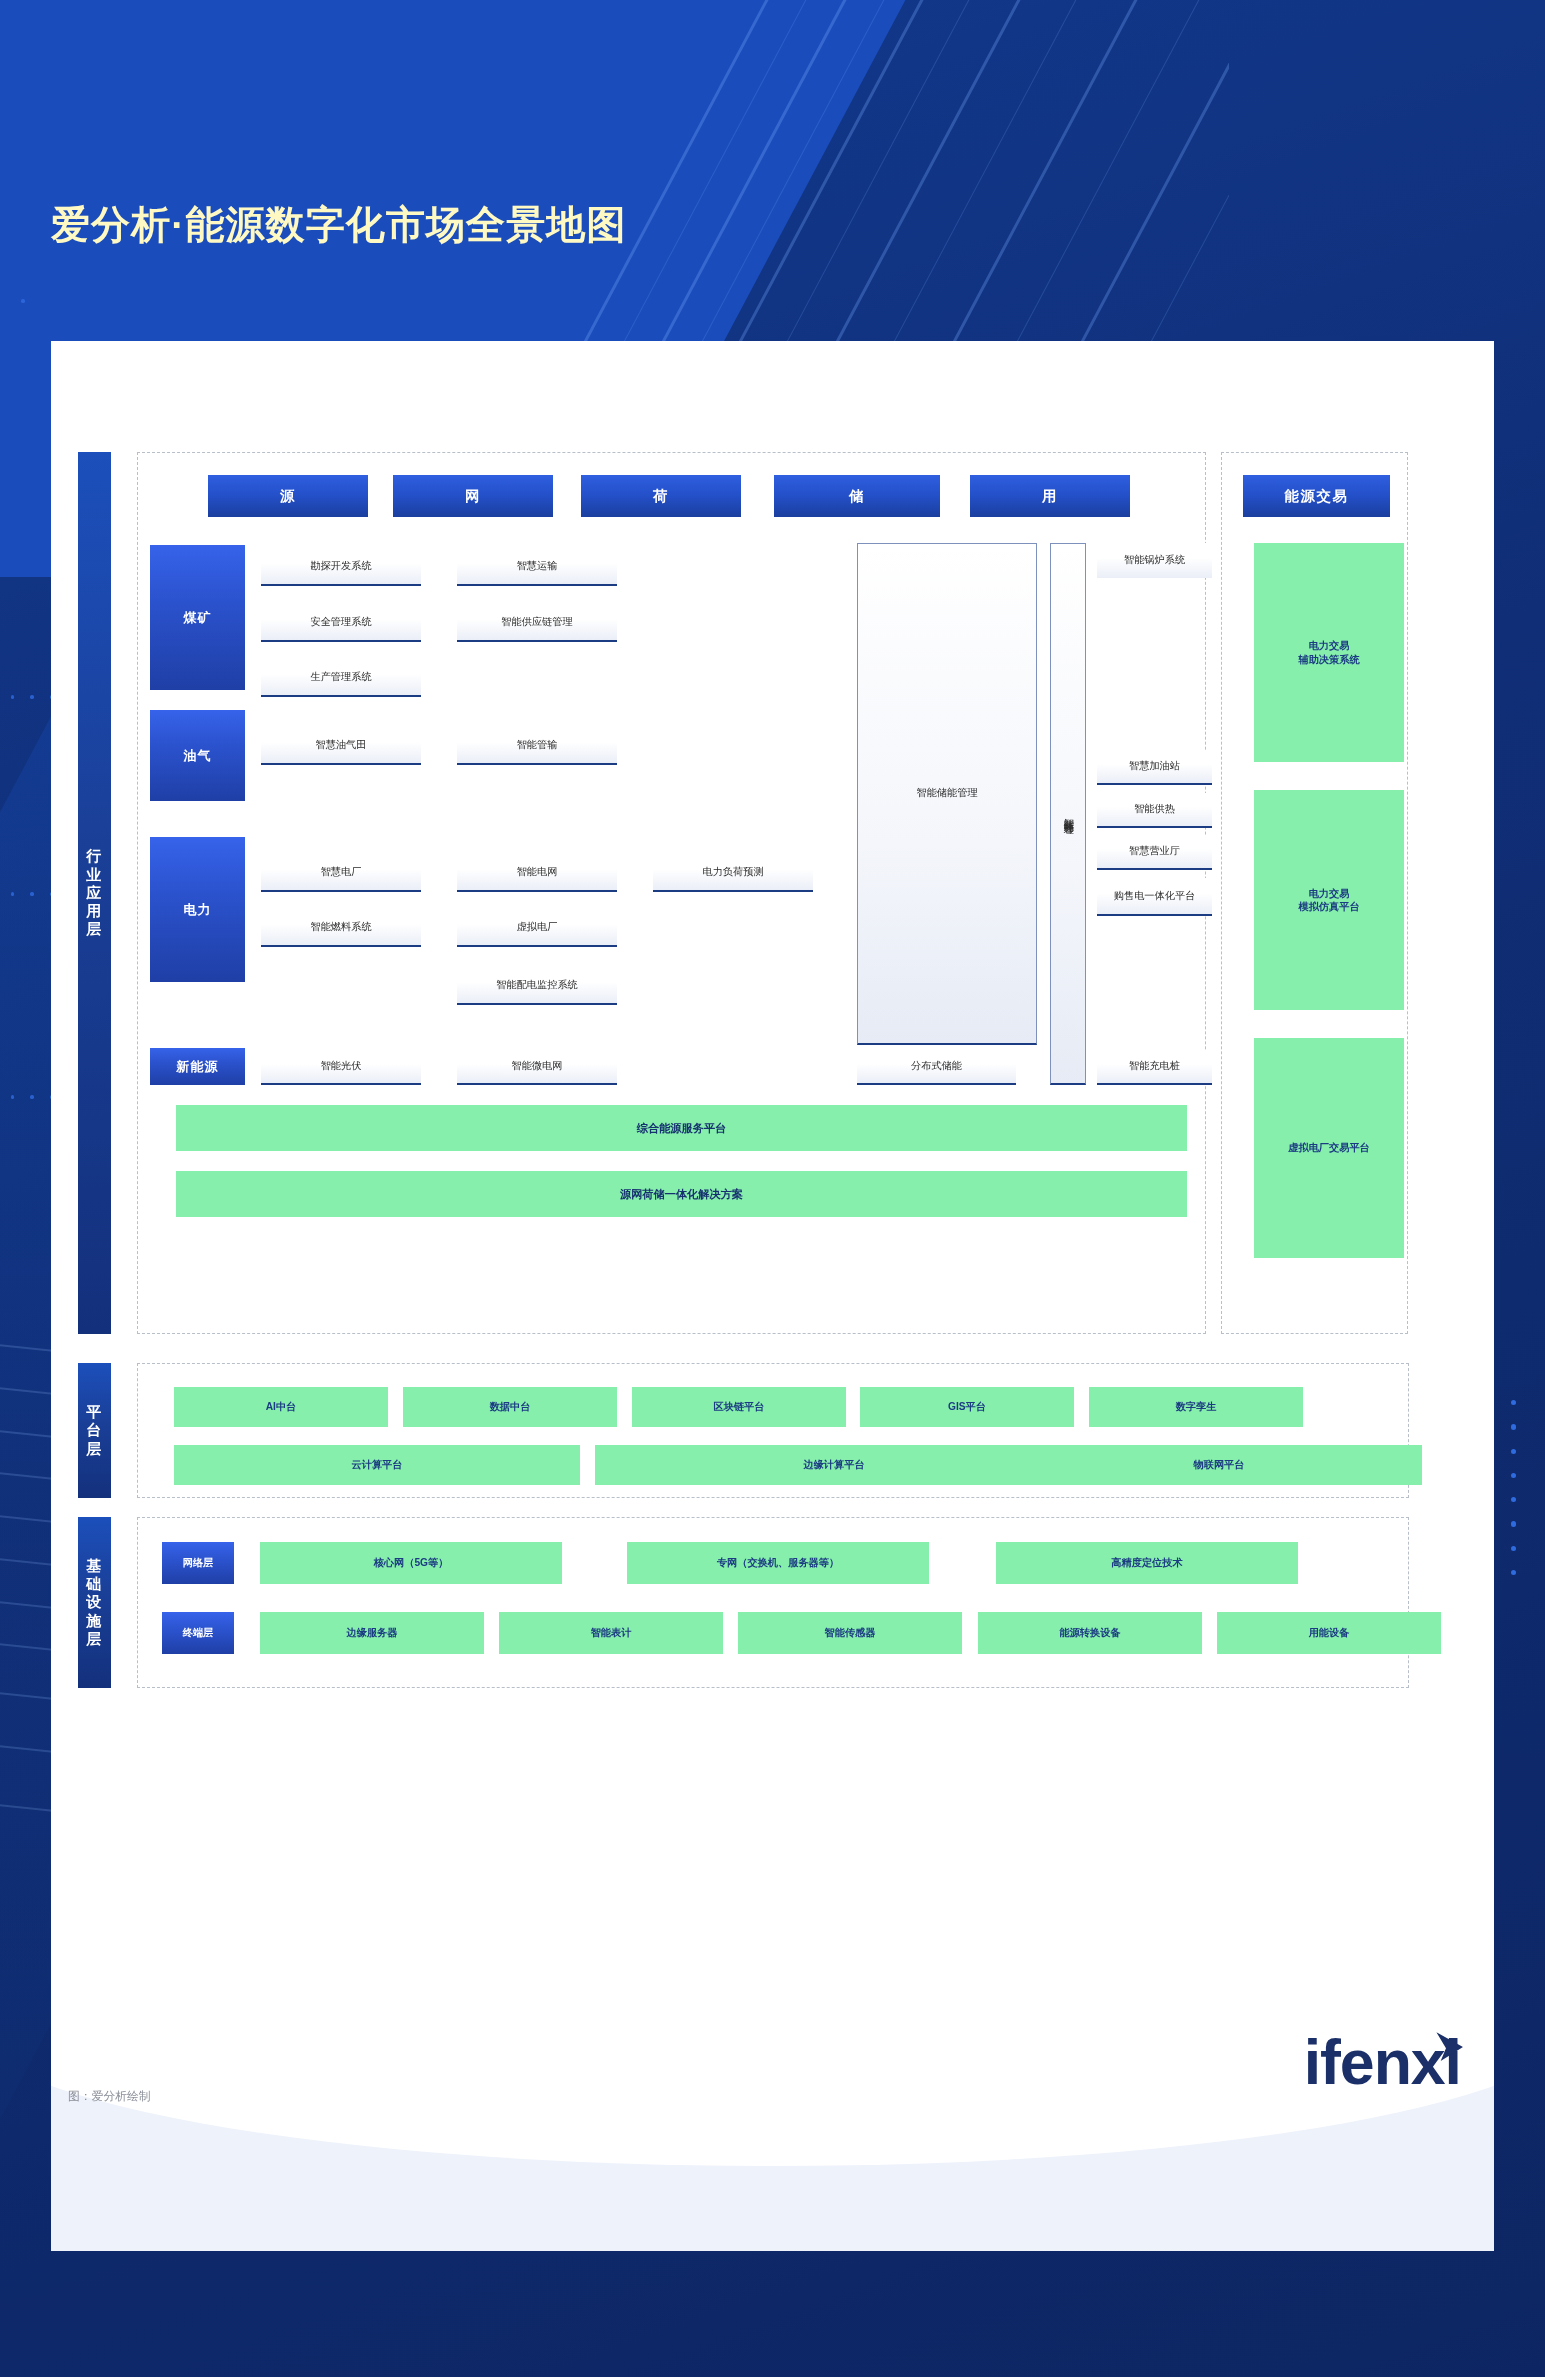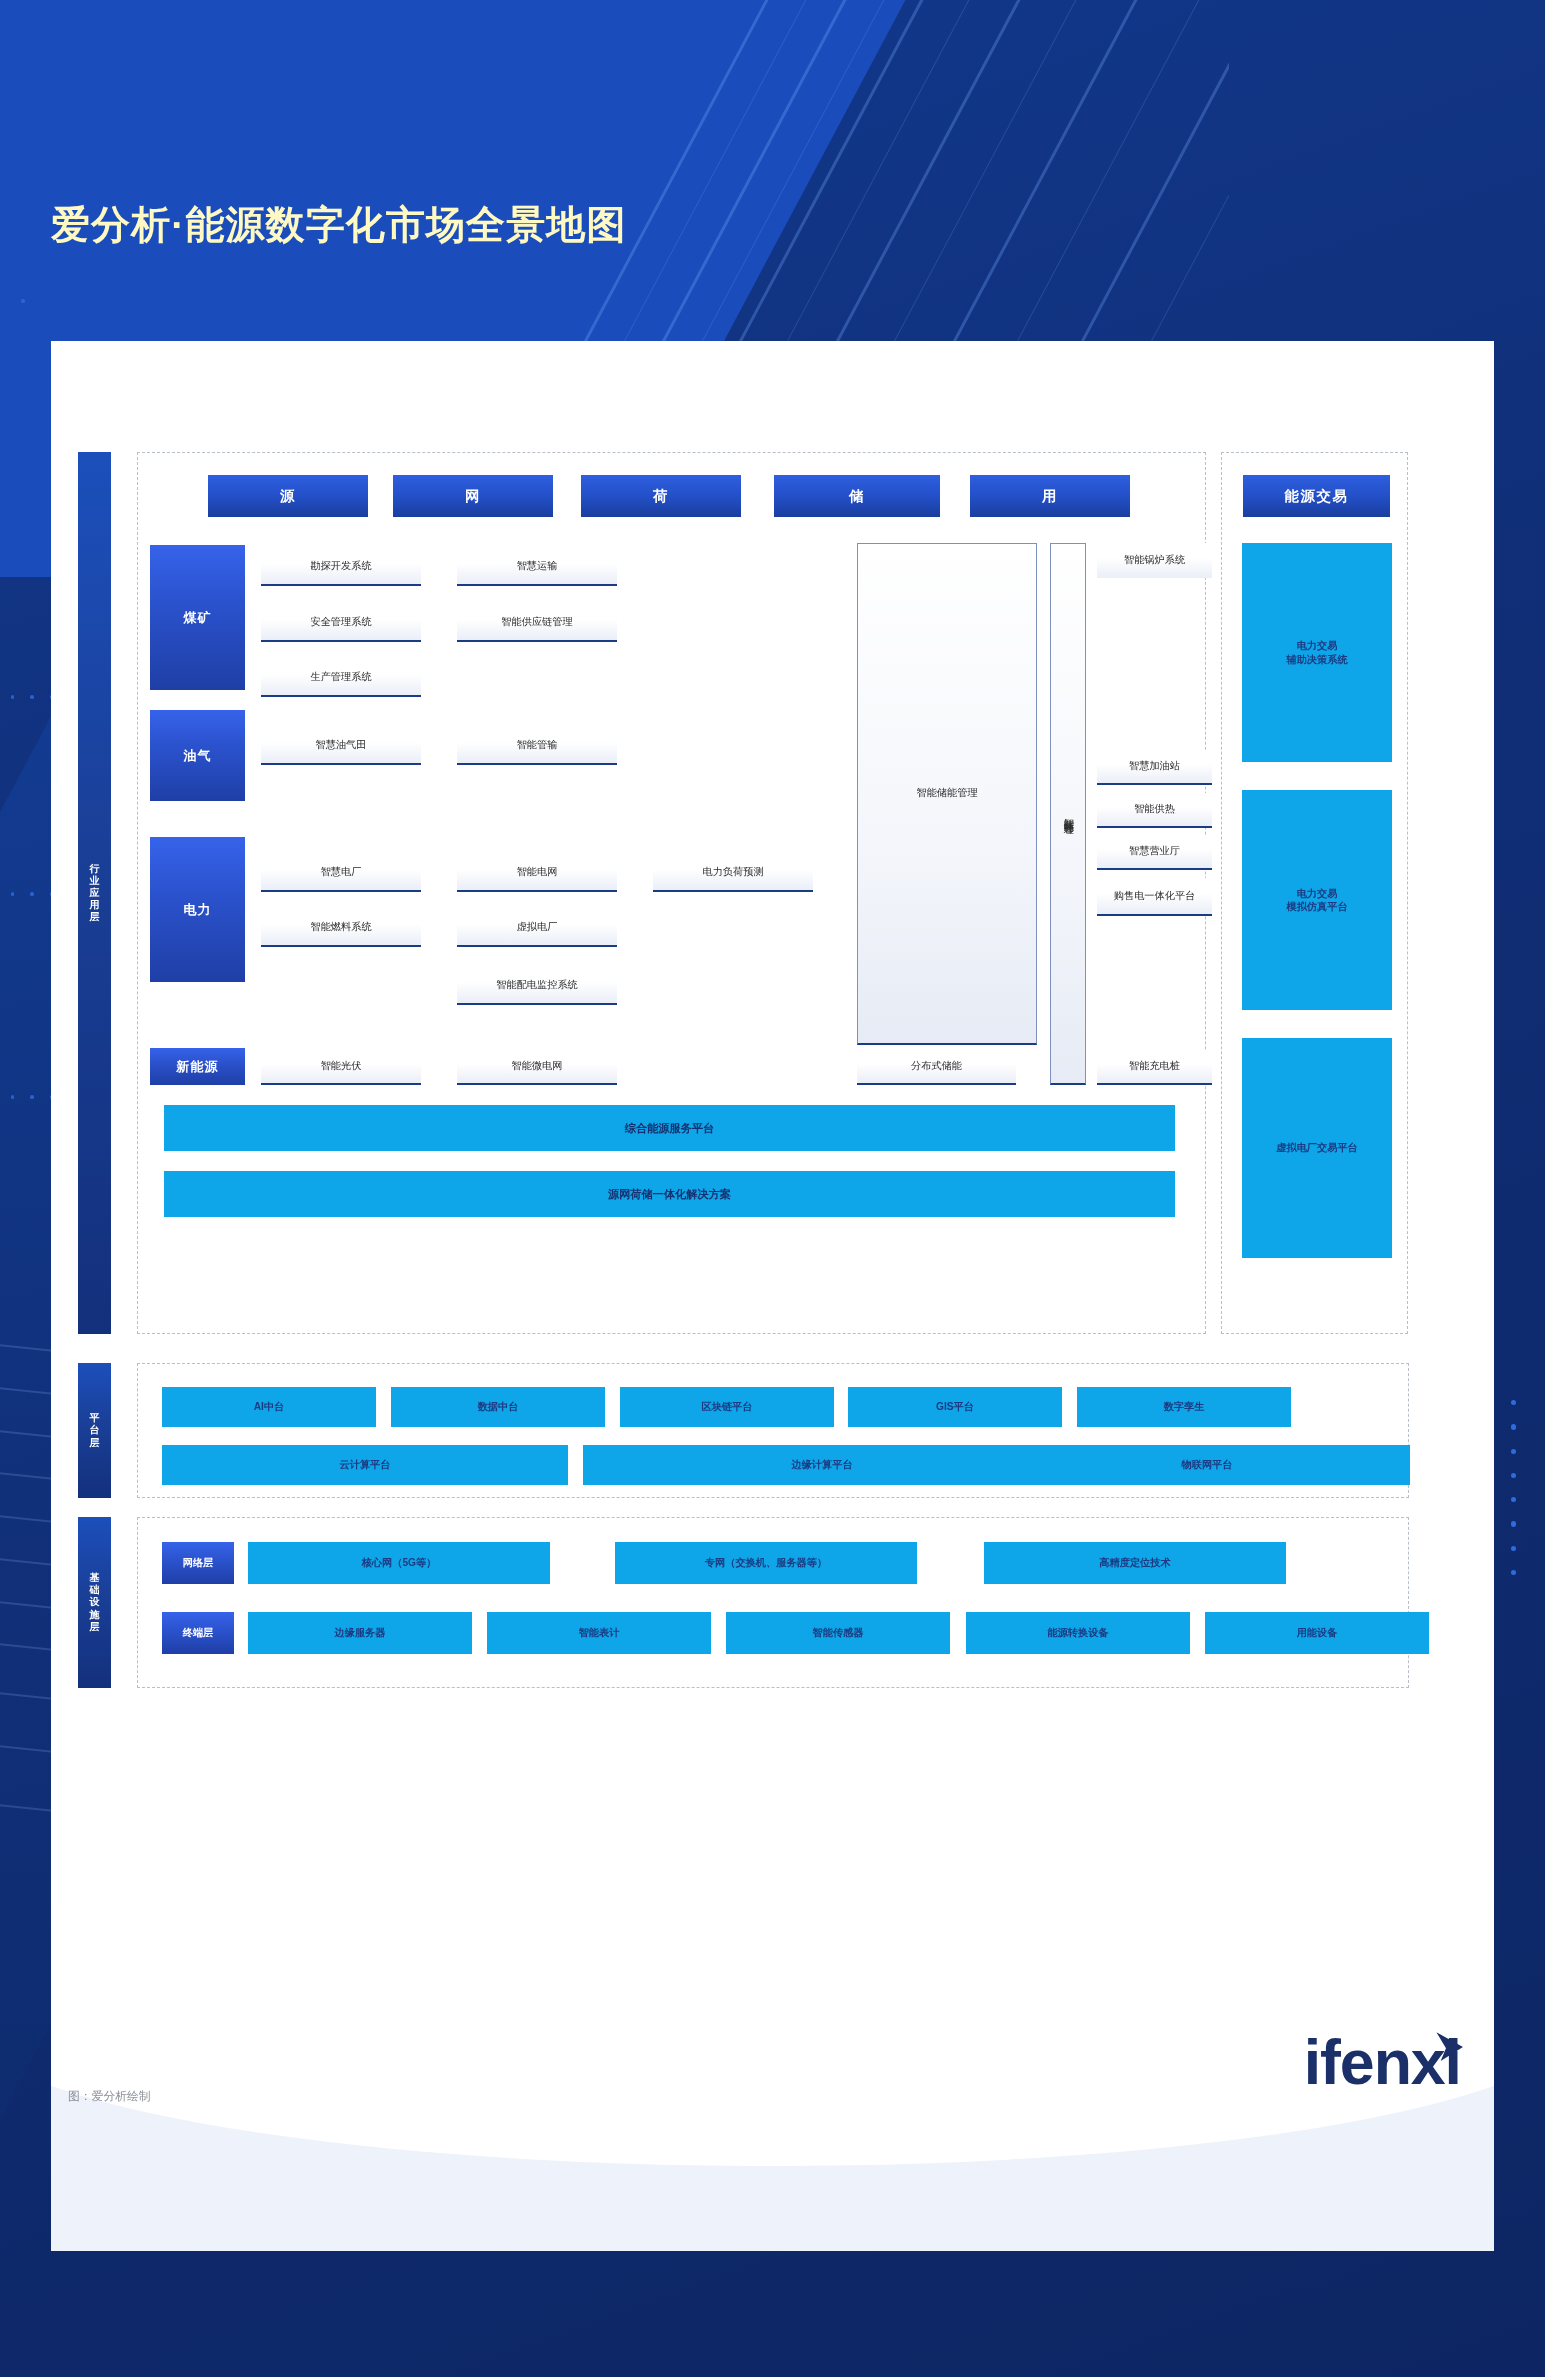--- a/index.html
+++ b/index.html
@@ -75,22 +75,22 @@
     background: #ffffff;
     border-radius: 0 0 50% 50% / 0 0 36% 36%;
   }
 
   
   .side-tab {
     position: absolute;
     background: linear-gradient(180deg,#1c4fbb 0%, #1a3f97 45%, #13307c 100%);
     color: #fff;
     display: flex; align-items: center; justify-content: center;
-    text-align: center;
-    font-size: 10px; font-weight: bold; line-height: 1.22;
+    text-align: left;
+    font-size: 15px; font-weight: bold; line-height: 1.22;
   }
   .side-tab span { display: block; width: 1.1em; word-break: break-all; }
 
   
   .dashed {
     position: absolute;
     border: 1.1px dashed #b9bfc9;
     background: transparent;
   }
 
@@ -124,24 +124,24 @@
   .card.noborder { border-bottom: none; }
   .card.outline {
     border: 1.1px solid #7e91bd; border-bottom: 2.7px solid #1b3b82;
     background: linear-gradient(180deg,#ffffff 0%, #f4f6fb 60%, #e6ebf5 100%);
   }
   .card.vert { writing-mode: vertical-rl; text-orientation: upright; letter-spacing: 1.1px; }
 
   
   .tile {
     position: absolute;
-    background: #0ea5e9;
+    background: #86efac;
     color: #1b3b82; font-size: 10.2px; font-weight: bold;
     display:flex; align-items:center; justify-content:center;
-    text-align:center; line-height:1.3; padding: 0 4.3px;
+    text-align:center; line-height:1.3; padding: 0 4.3px; margin-left: 12px;
   }
   .tile.big { font-size: 11.2px; }
   .tile.solution { color:#16316f; }
 
   .minitab {
     position:absolute;
     background: linear-gradient(180deg,#3663ea 0%, #2b52cd 45%, #1f3fa6 100%);
     color:#fff; font-size:10.2px; font-weight:bold;
     display:flex; align-items:center; justify-content:center;
   }

